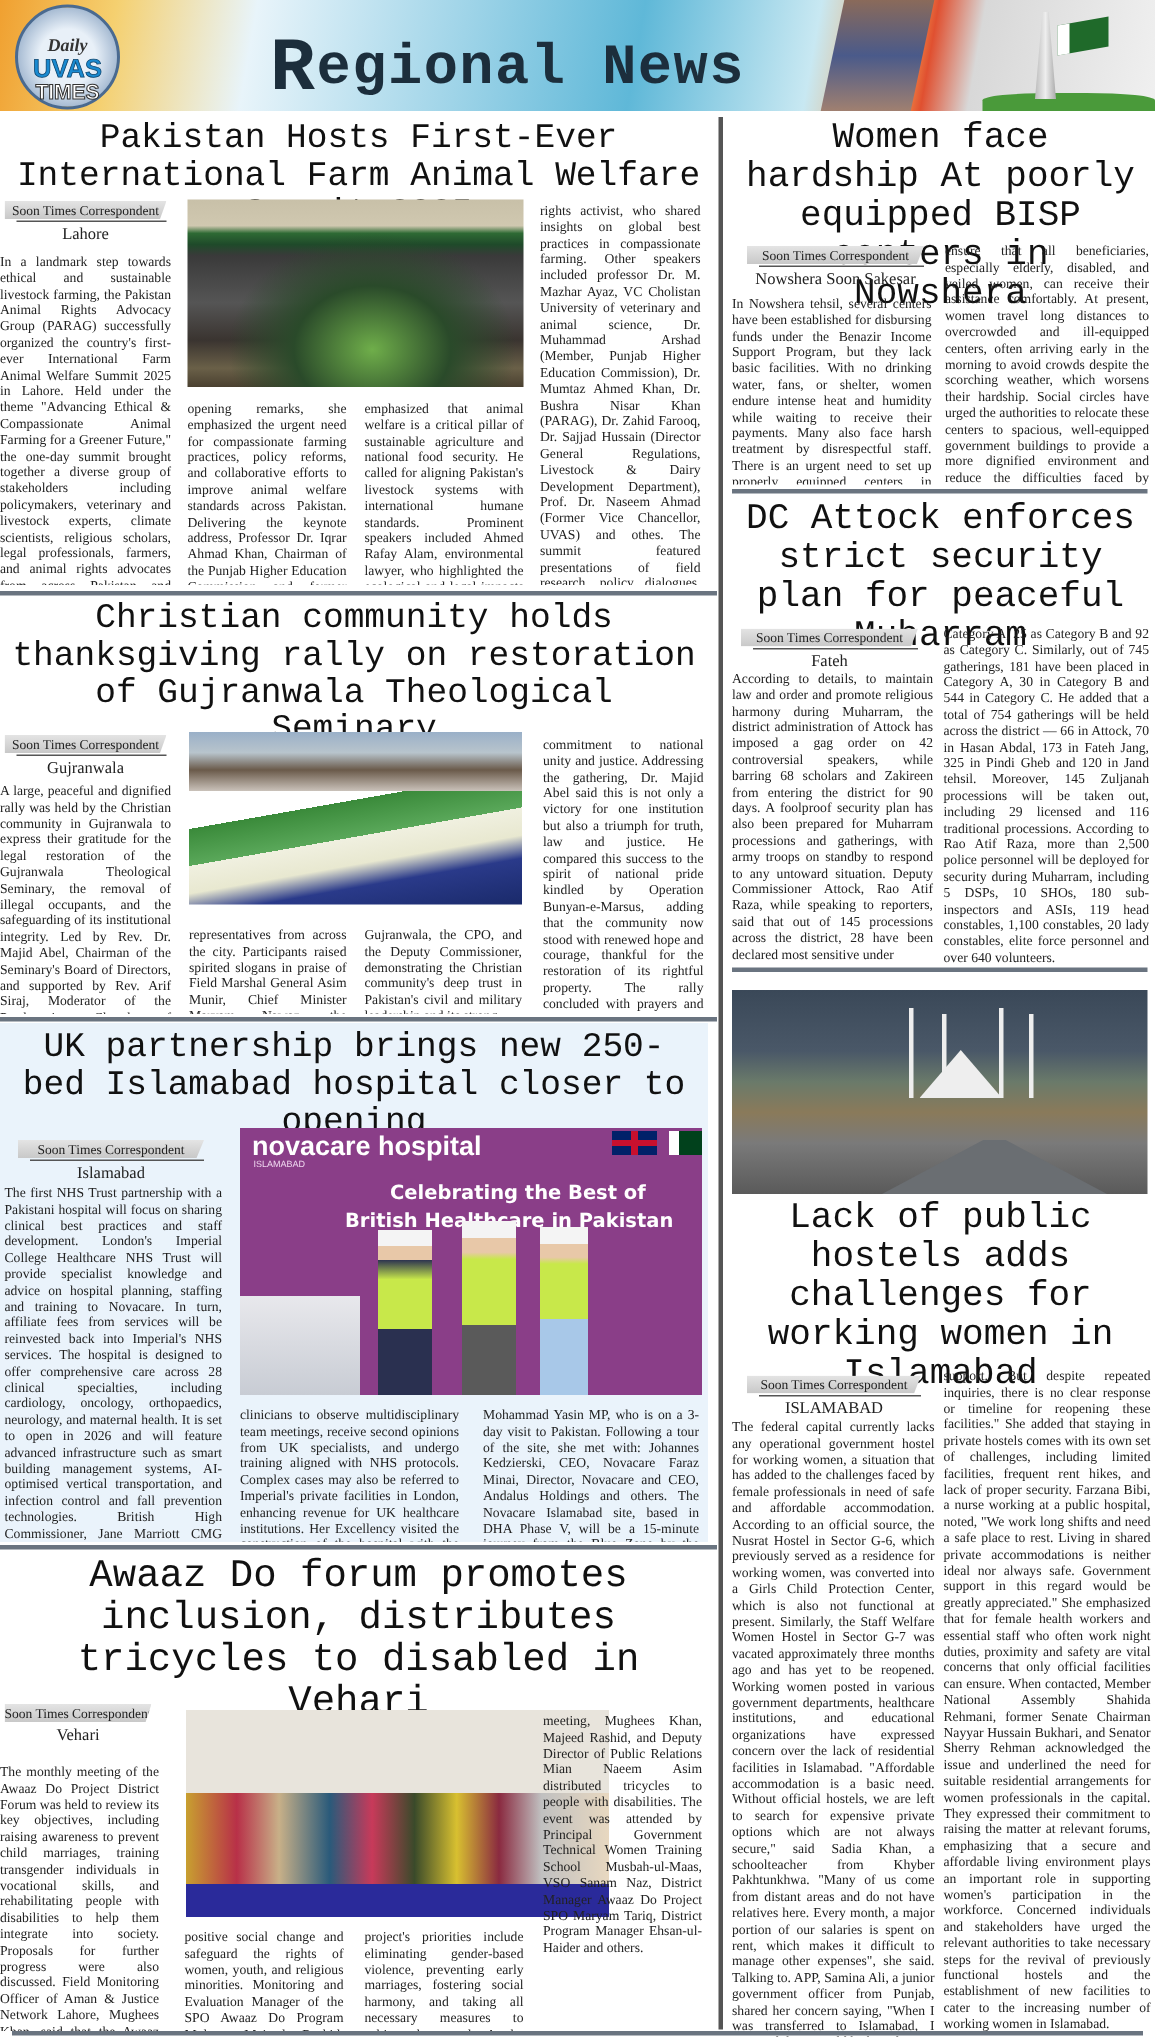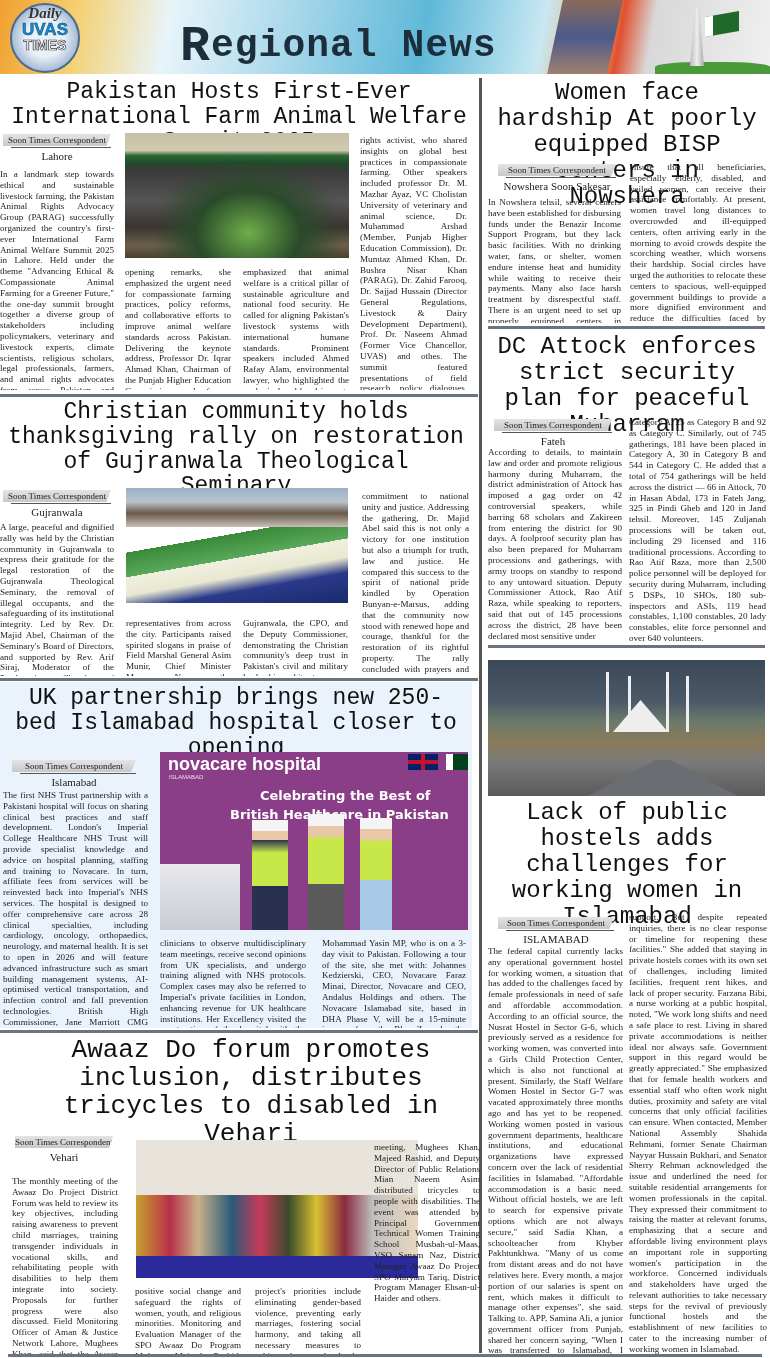--- a/index.html
+++ b/index.html
@@ -1,19 +1,19 @@
 <!DOCTYPE html>
 <html><head>
 <meta charset="utf-8">
 <style>
 *{box-sizing:border-box;margin:0;padding:0}
 body{width:770px;height:1358px;background:#fff;font-family:"Liberation Serif",serif;color:#222;position:relative;overflow:hidden}
 .banner{position:absolute;left:0;top:0;width:770px;height:74px;background:linear-gradient(100deg,#f0a030 0%,#f5d070 10%,#e8f4fa 22%,#9fd4e8 40%,#5fb8d8 55%,#c8e8f2 70%,#f6a050 78%,#e05030 80%,#d8d8d8 84%,#f0f0f0 100%);overflow:hidden}
 .banner .logo{position:absolute;left:10px;top:3px;width:70px;height:70px;border-radius:50%;background:radial-gradient(circle,#e8f0f8 40%,#6a8ab0 100%);border:2px solid #4a6a90;text-align:center;font-family:"Liberation Sans",sans-serif;font-weight:bold}
-.logo .d{font-family:"Liberation Serif",serif;font-style:italic;font-size:15px;color:#333;margin-top:0}
+.logo .d{font-family:"Liberation Serif",serif;font-style:italic;font-size:12px;color:#333;margin-top:18px}
 .logo .s{font-size:17px;color:#1a8ad0;line-height:16px;-webkit-text-stroke:.5px #08406a}
 .logo .t{font-size:14px;color:#fff;line-height:14px;-webkit-text-stroke:.7px #333}
 .banner .title{position:absolute;left:180px;top:14px;font-family:Liberation Mono, monospace;font-weight:bold;font-size:38px;color:#1c2e3c;letter-spacing:1px}
 .banner .title .big{font-size:50px;position:relative;top:4px}
 .banner .photos{position:absolute;left:555px;top:0;width:60px;height:74px;background:linear-gradient(180deg,#8a6a5a,#4a5a8a 50%,#a08070);transform:skewX(-12deg)}
 .banner .minar{position:absolute;left:690px;top:8px;width:14px;height:58px;background:linear-gradient(90deg,#bbb,#eee,#aaa);clip-path:polygon(35% 0,65% 0,100% 100%,0 100%)}
 .banner .flag{position:absolute;left:705px;top:14px;width:34px;height:20px;background:#1f6a2a;border-left:8px solid #fff;transform:skewY(-10deg)}
 .banner .grass{position:absolute;left:655px;top:62px;width:115px;height:12px;background:#4a9a3a;border-radius:40% 40% 0 0}
 .vrule{position:absolute;left:479px;top:78px;width:3px;height:1275px;background:#555}
 .hrule{position:absolute;height:3px;background:#6a7480}
@@ -117,21 +117,21 @@
     <div style="position:absolute;left:92px;top:68px;width:36px;height:110px;background:linear-gradient(180deg,#f4f4f4 0%,#f4f4f4 10%,#e8c8a8 10%,#e8c8a8 18%,#2a3050 18%,#c8e84a 30%,#c8e84a 60%,#2a3050 60%)"></div>
     <div style="position:absolute;left:148px;top:62px;width:36px;height:116px;background:linear-gradient(180deg,#f4f4f4 0%,#f4f4f4 10%,#e8c8a8 10%,#e8c8a8 18%,#c8e84a 22%,#c8e84a 60%,#5a5a5a 60%)"></div>
     <div style="position:absolute;left:200px;top:66px;width:32px;height:112px;background:linear-gradient(180deg,#f4f4f4 0%,#f4f4f4 10%,#e8c8a8 10%,#e8c8a8 18%,#c8e84a 22%,#c8e84a 55%,#a8c8e8 55%)"></div>
   </div>
   <div class="col" style="left:3px;top:108px;width:145px;height:236px">The first NHS Trust partnership with a Pakistani hospital will focus on sharing clinical best practices and staff development. London's Imperial College Healthcare NHS Trust will provide specialist knowledge and advice on hospital planning, staffing and training to Novacare. In turn, affiliate fees from services will be reinvested back into Imperial's NHS services. The hospital is designed to offer comprehensive care across 28 clinical specialties, including cardiology, oncology, orthopaedics, neurology, and maternal health. It is set to open in 2026 and will feature advanced infrastructure such as smart building management systems, AI-optimised vertical transportation, and infection control and fall prevention technologies. British High Commissioner, Jane Marriott CMG OBE, said: "This agreement is bringing the UK's world leading healthcare expertise to Pakistan, and in turn support the UK's NHS. This agreement will directly help to save lives." It includes opportunities for Novacare</div>
   <div class="col" style="left:160px;top:256px;width:146px;height:88px">clinicians to observe multidisciplinary team meetings, receive second opinions from UK specialists, and undergo training aligned with NHS protocols. Complex cases may also be referred to Imperial's private facilities in London, enhancing revenue for UK healthcare institutions. Her Excellency visited the construction of the hospital with the UK Trade Envoy to Pakistan,</div>
   <div class="col" style="left:322px;top:256px;width:144px;height:88px">Mohammad Yasin MP, who is on a 3-day visit to Pakistan. Following a tour of the site, she met with: Johannes Kedzierski, CEO, Novacare Faraz Minai, Director, Novacare and CEO, Andalus Holdings and others. The Novacare Islamabad site, based in DHA Phase V, will be a 15-minute journey from the Blue Zone by the time the hospital opens.</div>
 </div>
 <div class="hrule" style="left:0;top:1030px;width:478px"></div>
 
-<div class="art" style="left:12px;top:1034px;width:478px;height:320px">
+<div class="art" style="left:0;top:1034px;width:478px;height:320px">
   <h1 class="headline" style="font-size:26px;margin:2px 10px 0 10px">Awaaz Do forum promotes inclusion, distributes tricycles to disabled in Vehari</h1>
   <div class="byline" style="left:3px;top:102px;width:98px">
     <span class="rib">Soon Times Correspondent</span>
     <div class="loc" style="margin-top:3px">Vehari</div>
   </div>
   <div class="img" style="left:124px;top:106px;width:282px;height:138px;background:linear-gradient(180deg,#e8e4dc 0%,#e8e4dc 40%,transparent 40%),linear-gradient(90deg,#c8a030 0%,#b83048 12%,#c8b088 22%,#2a5a7a 34%,#c83a5a 44%,#3a4a2a 54%,#d8c030 64%,#8a2a40 74%,#c0c0c0 84%,#e8d8c0 100%)">
     <div style="position:absolute;left:0;bottom:0;width:100%;height:22px;background:#2a2a9a"></div>
   </div>
   <div class="col" style="left:0;top:142px;width:106px;height:178px">The monthly meeting of the Awaaz Do Project District Forum was held to review its key objectives, including raising awareness to prevent child marriages, training transgender individuals in vocational skills, and rehabilitating people with disabilities to help them integrate into society. Proposals for further progress were also discussed. Field Monitoring Officer of Aman &amp; Justice Network Lahore, Mughees Khan, said that the Awaaz Do project collaborates with local individuals and organizations at the village level to promote</div>
   <div class="col" style="left:123px;top:252px;width:106px;height:68px">positive social change and safeguard the rights of women, youth, and religious minorities. Monitoring and Evaluation Manager of the SPO Awaaz Do Program Multan, Majeed Rashid, emphasized that the</div>

